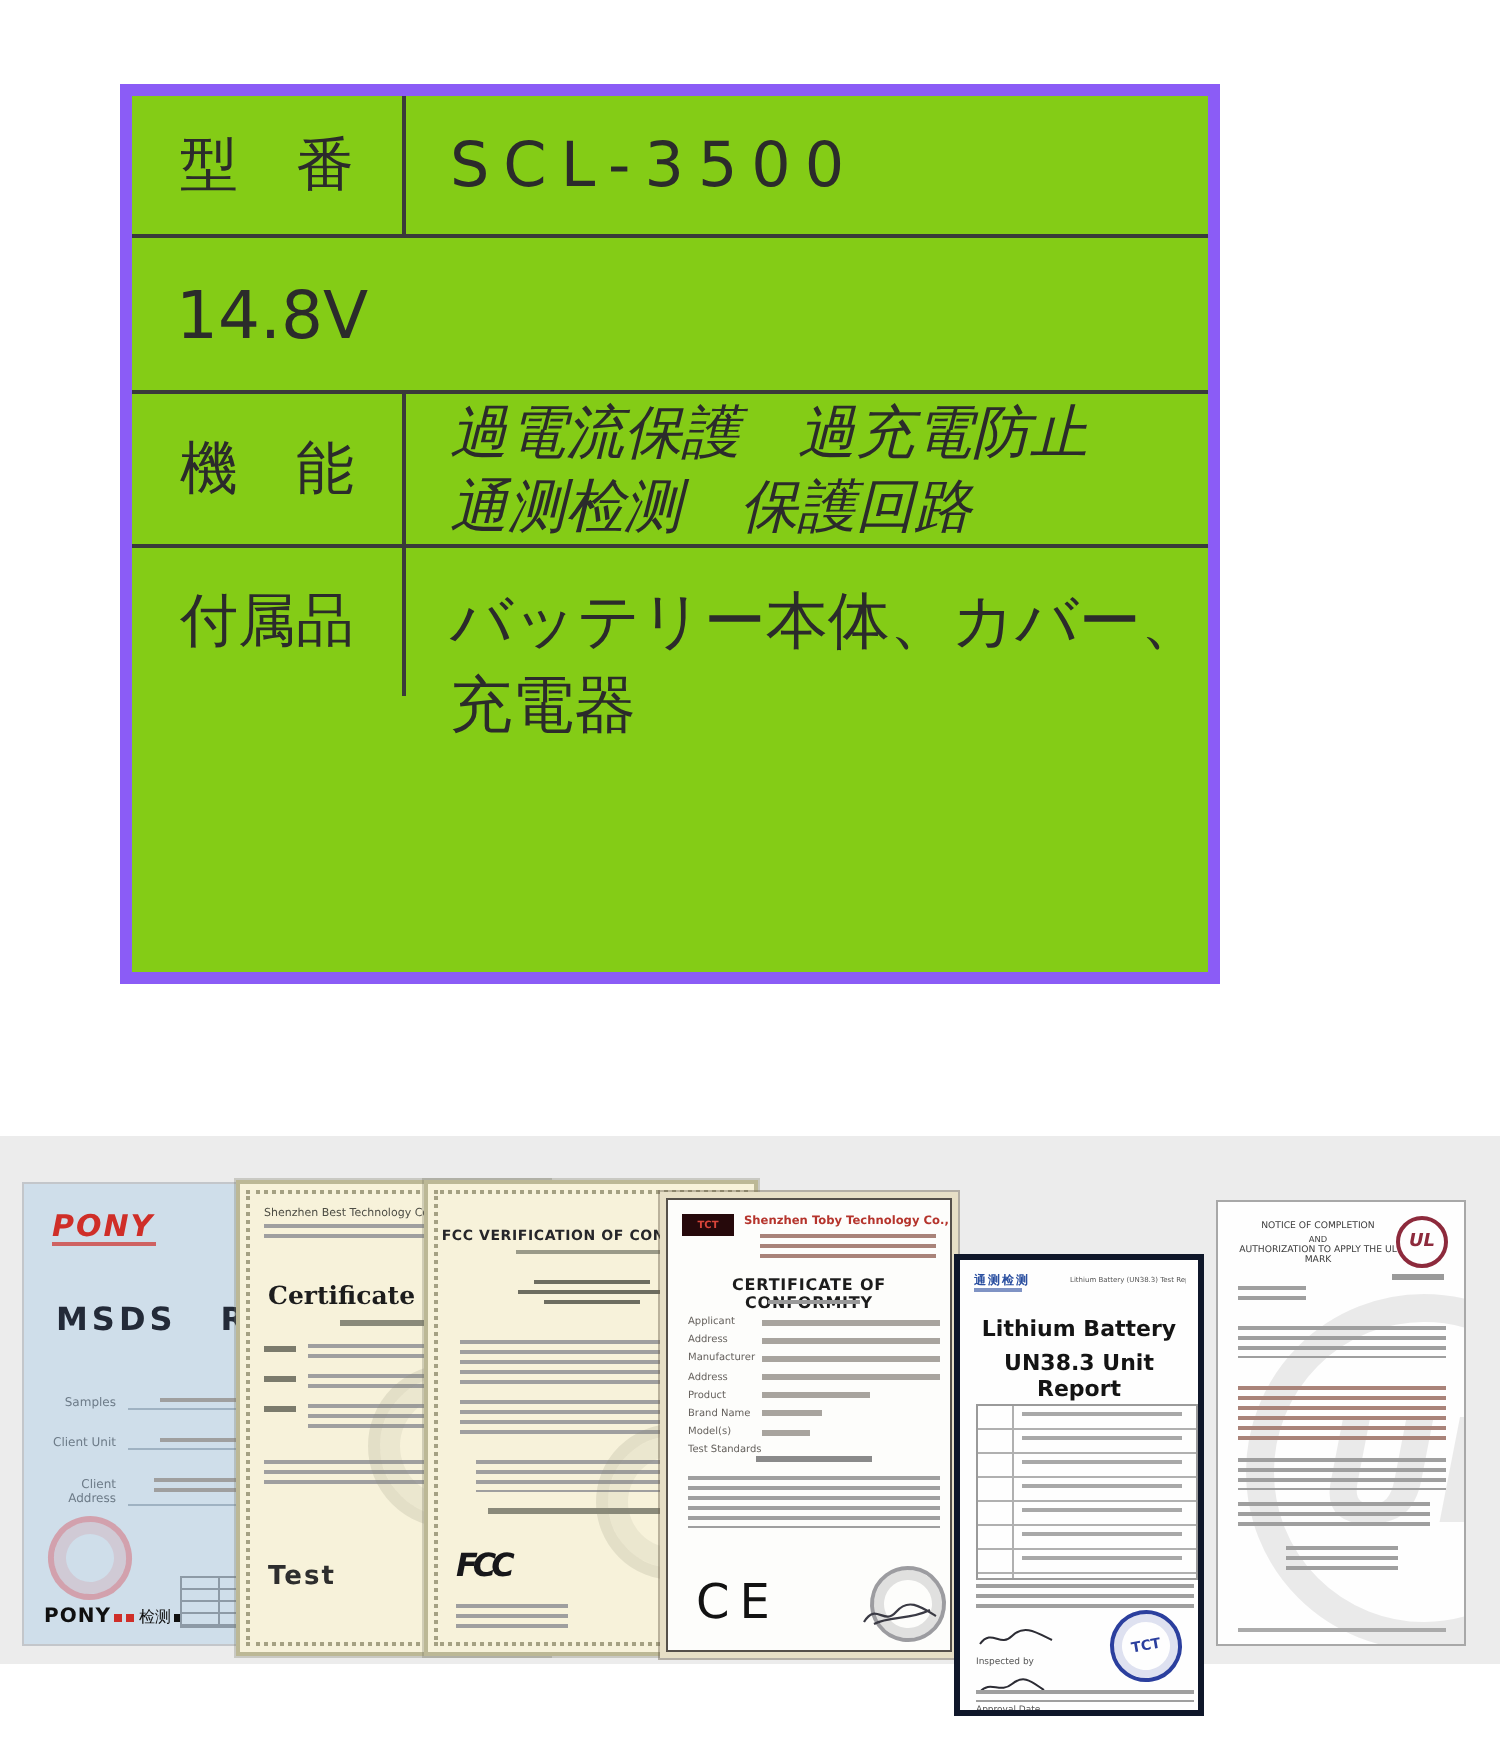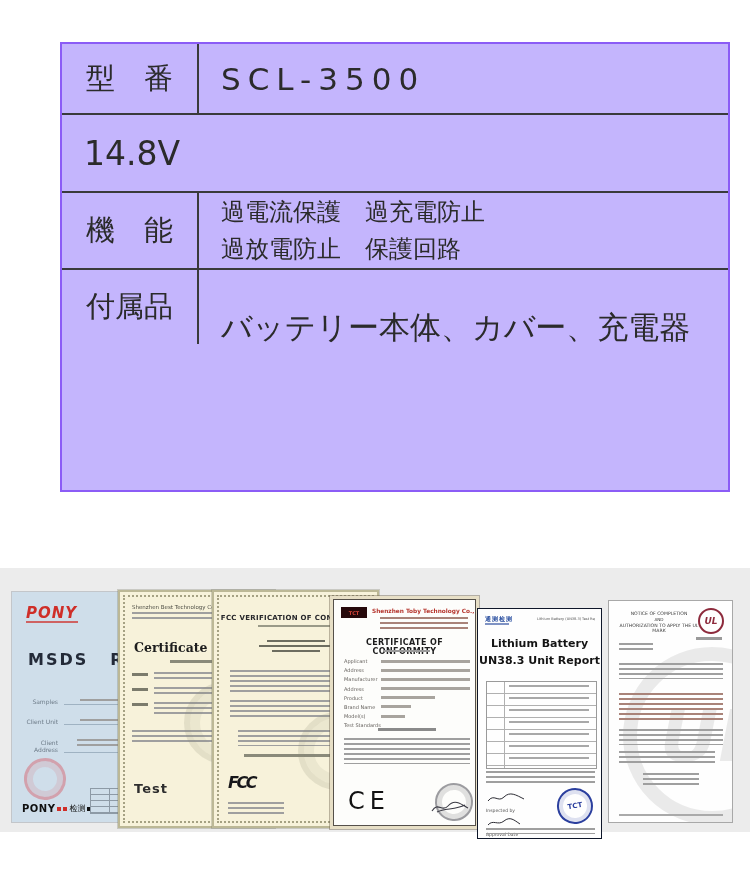--- a/index.html
+++ b/index.html
@@ -1,32 +1,32 @@
 <!DOCTYPE html>
 <html><head>
 <meta charset="utf-8">
 <style>
   html,body{margin:0;padding:0;background:#fff;}
   .page{position:relative;width:750px;height:869px;background:#ffffff;overflow:hidden;
         font-family:"DejaVu Sans","Liberation Sans",sans-serif;}
 
   
-  .spec-table{position:absolute;left:60px;top:42px;width:670px;height:450px;
-    border:2px solid #8b5cf6;box-sizing:border-box;display:flex;flex-direction:column;background:#c4b5fd;}
+  .spec-table{position:absolute;left:60px;top:42px;width:550px;height:450px;
+    border:6px solid #8b5cf6;box-sizing:border-box;display:flex;flex-direction:column;background:#84cc16;}
   .spec-row{display:flex;box-sizing:border-box;border-top:2px solid #3a3a3a;}
   .spec-row.first{border-top:none;}
   .spec-label{flex:0 0 137px;width:137px;border-right:2px solid #3a3a3a;box-sizing:border-box;
     display:flex;align-items:center;justify-content:center;font-size:29px;color:#2b2b2b;}
   .spec-value{flex:1;display:flex;flex-direction:column;justify-content:center;
     padding-left:22px;font-size:32px;color:#2b2b2b;}
   .r1{height:69px}.r2{height:72px}.r3{height:78px}.r4{height:77px}.r5{height:76px}.r6{flex:1}
   .v-model{font-size:31px;letter-spacing:7px;}
   .v-cap{font-size:33px;letter-spacing:1px;}
   .v-volt{font-size:33px;}
-  .v-func{font-size:24px;line-height:37px;}
+  .v-func{font-size:29px;line-height:37px;font-style:italic;}
   .v-acc{font-size:31px;margin-top:41px;}
   .v-comp{font-size:31px;}
 
   
   .cert-strip{position:absolute;left:0;top:568px;width:750px;height:264px;background:#ececec;}
   .cert{position:absolute;overflow:hidden;box-sizing:border-box;}
   .tl{background:repeating-linear-gradient(to bottom,#9f9f9f 0 2px,transparent 2px 5px);}
   .tl-red{background:repeating-linear-gradient(to bottom,#a98379 0 2px,transparent 2px 5px);}
   .bar{background:#9f9f9f;height:2px;}
 
@@ -106,22 +106,22 @@
   .cf-val.short{flex:0 0 54px;}
   .ce-std{position:absolute;top:128px;left:44px;width:58px;height:3px;background:#8a8a8a;}
   .ce-par{position:absolute;top:138px;left:10px;width:126px;height:26px;}
   .ce-mark{position:absolute;bottom:10px;left:14px;font-size:24px;color:#121212;letter-spacing:5px;
     font-weight:500;}
   .ce-sign{position:absolute;bottom:6px;right:4px;}
   .ce-stamp{position:absolute;bottom:4px;right:2px;width:34px;height:34px;border-radius:50%;
     border:2px solid rgba(60,60,70,.5);box-shadow:inset 0 0 0 5px rgba(60,60,70,.15);transform:rotate(8deg);}
 
   
-  .c-un38{left:477px;top:608px;width:125px;height:231px;z-index:5;background:#fefefe;
-    border:1px solid #0f172a;}
+  .c-un38{left:477px;top:627px;width:125px;height:231px;z-index:5;background:#fefefe;
+    border:3px solid #0f172a;}
   .un-cn{position:absolute;top:6px;left:7px;font-size:6px;color:#2a4fa0;letter-spacing:1px;font-weight:bold;}
   .un-cn-sub{position:absolute;top:14px;left:7px;width:24px;height:2px;background:#7f93c4;}
   .un-tr{position:absolute;top:8px;right:6px;font-size:3.5px;color:#555;white-space:nowrap;max-width:58px;overflow:hidden;}
   .un-title{position:absolute;top:28px;left:0;width:100%;text-align:center;color:#141414;}
   .un-title .t1{font-size:11px;font-weight:bold;display:block;}
   .un-title .t2{font-size:11px;font-weight:bold;display:block;margin-top:4px;}
   .un-table{position:absolute;top:72px;left:8px;width:109px;height:86px;border:1px solid #9a9a9a;
     background:
       linear-gradient(to right,transparent 0 17px,#b0b0b0 17px 18px,transparent 18px),
       repeating-linear-gradient(to bottom,transparent 0 11px,#b0b0b0 11px 12px);}
@@ -176,21 +176,21 @@
     <div class="spec-row r3">
       <div class="spec-value">
           <span class="v-volt">14.8V</span>
         </div>
     </div>
 
     <div class="spec-row r4">
       <div class="spec-label">機　能</div>
       <div class="spec-value v-func">
         <span>過電流保護　過充電防止</span>
-        <span>過放電防止　保護回路</span>
+        <span>通测检测　保護回路</span>
       </div>
     </div>
 
     <div class="spec-row r5">
       <div class="spec-label">付属品</div>
       <div class="spec-value">
           <span class="v-acc">バッテリー本体、カバー、充電器</span>
         </div>
     </div>
 

